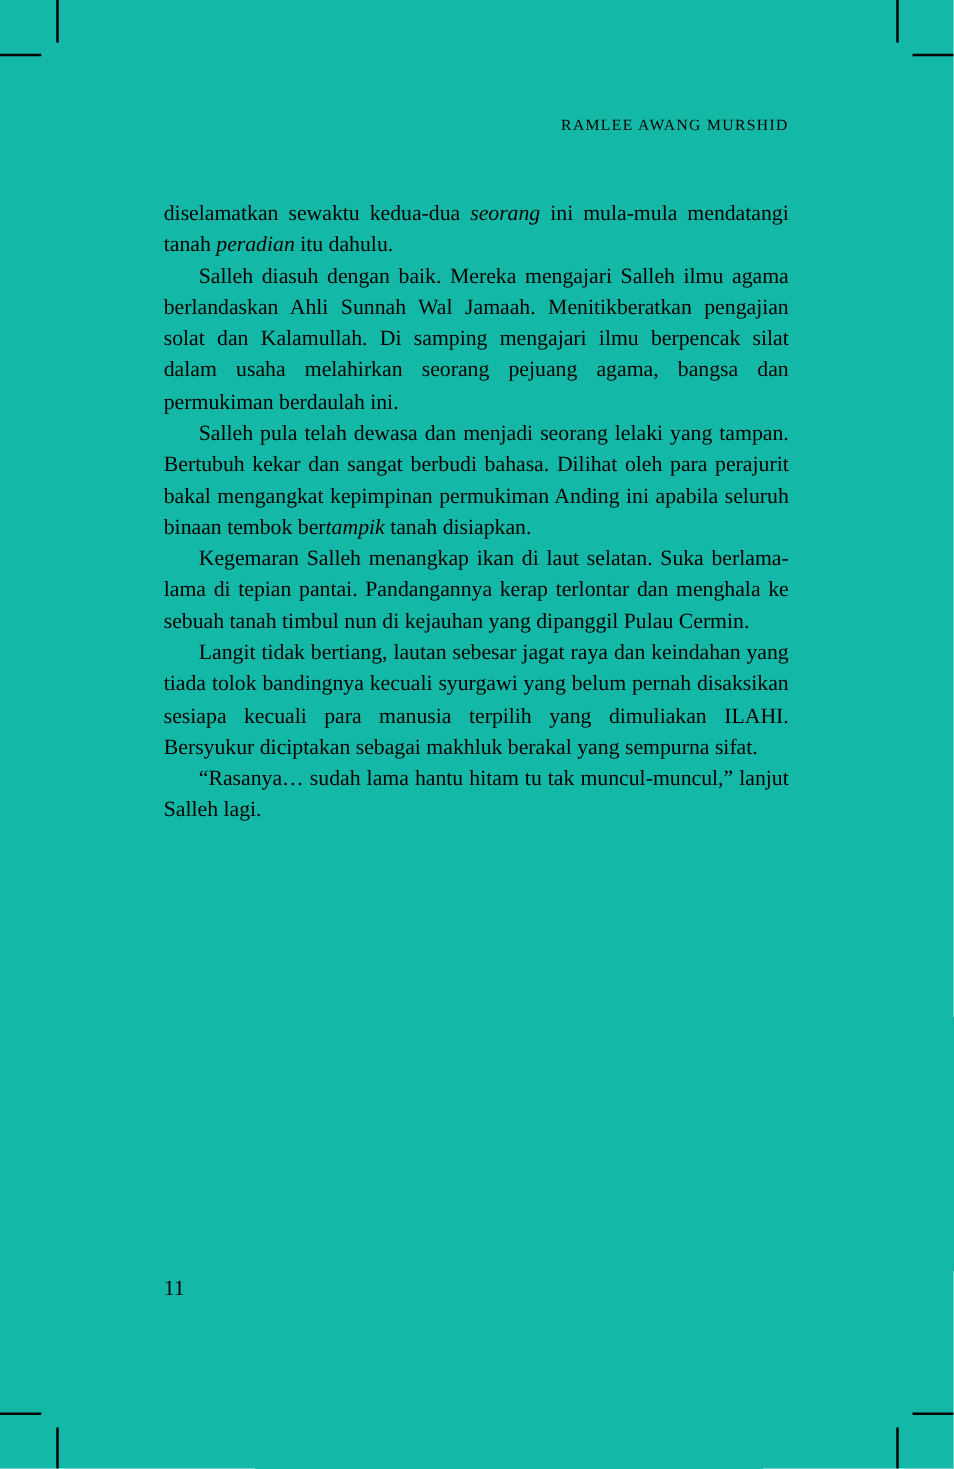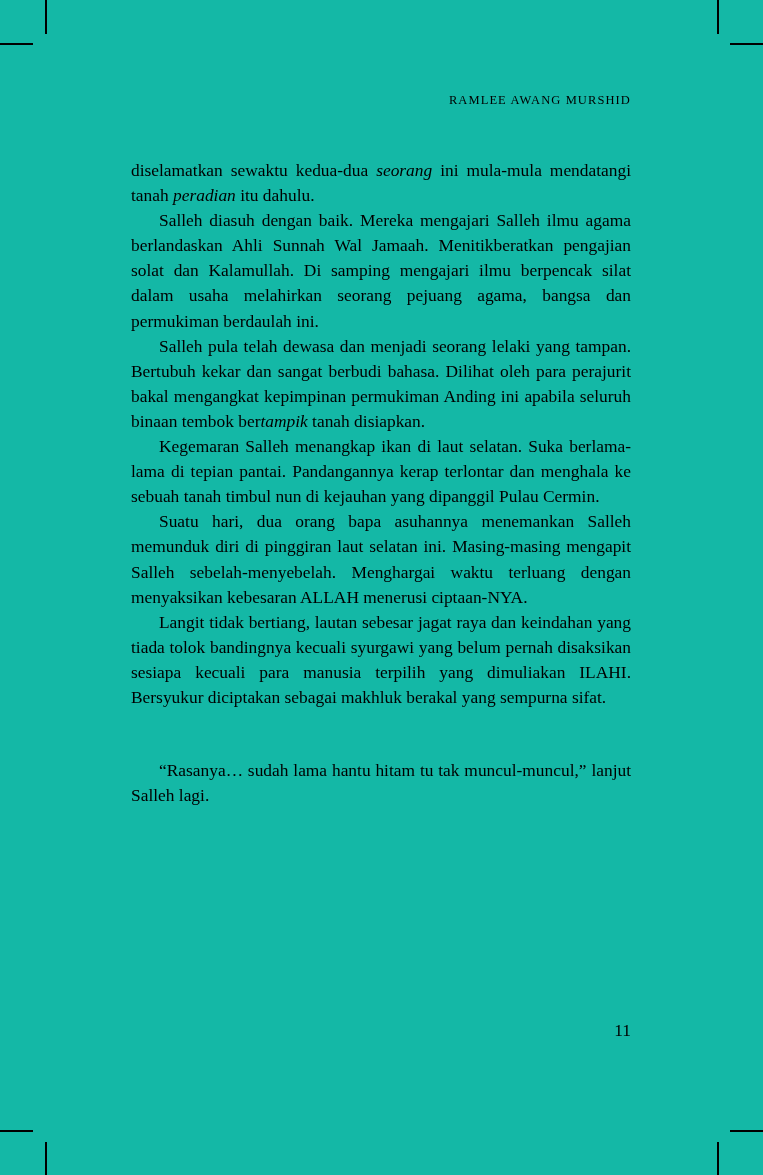--- a/index.html
+++ b/index.html
@@ -63,31 +63,29 @@
   }
   .textblock p {
     margin: 0;
     text-indent: 0;
   }
   .textblock p.indent {
     text-indent: 28px;
   }
   .textblock p:last-child {
     text-align-last: left;
-    margin-top: 48px;
   }
   .it { font-style: italic; }
 
   
   .folio {
     position: absolute;
     left: 131px;
     top: 1020px;
     width: 500px;
-    text-align: right;
     font-size: 17.4px;
   }
 </style>
 </head>
 <body>
 
 <div class="page">
 
   <div class="crop crop-v crop-tl-v"></div>
   <div class="crop crop-h crop-tl-h"></div>
@@ -98,20 +96,19 @@
   <div class="crop crop-v crop-br-v"></div>
   <div class="crop crop-h crop-br-h"></div>
 
   <div class="running-head">Ramlee Awang Murshid</div>
 
   <div class="textblock" id="textblock">
       <p><span>diselamatkan sewaktu kedua-dua </span><span class="it">seorang</span><span> ini mula-mula mendatangi tanah </span><span class="it">peradian</span><span> itu dahulu.</span></p>
       <p class="indent"><span>Salleh diasuh dengan baik. Mereka mengajari Salleh ilmu agama berlandaskan Ahli Sunnah Wal Jamaah. Menitikberatkan pengajian solat dan Kalamullah. Di samping mengajari ilmu berpencak silat dalam usaha melahirkan seorang pejuang agama, bangsa dan permukiman berdaulah ini.</span></p>
       <p class="indent"><span>Salleh pula telah dewasa dan menjadi seorang lelaki yang tampan. Bertubuh kekar dan sangat berbudi bahasa. Dilihat oleh para perajurit bakal mengangkat kepimpinan permukiman Anding ini apabila seluruh binaan tembok ber</span><span class="it">tampik</span><span> tanah disiapkan.</span></p>
       <p class="indent"><span>Kegemaran Salleh menangkap ikan di laut selatan. Suka berlama-lama di tepian pantai. Pandangannya kerap terlontar dan menghala ke sebuah tanah timbul nun di kejauhan yang dipanggil Pulau Cermin.</span></p>
-      <p class="indent"><span>Suatu hari, dua orang bapa asuhannya menemankan Salleh memunduk diri di pinggiran laut selatan ini. Masing-masing mengapit Salleh sebelah-menyebelah. Menghargai waktu terluang dengan menyaksikan kebesaran ALLAH menerusi ciptaan-NYA.</span></p>
       <p class="indent"><span>Langit tidak bertiang, lautan sebesar jagat raya dan keindahan yang tiada tolok bandingnya kecuali syurgawi yang belum pernah disaksikan sesiapa kecuali para manusia terpilih yang dimuliakan ILAHI. Bersyukur diciptakan sebagai makhluk berakal yang sempurna sifat.</span></p>
       <p class="indent"><span>“Rasanya… sudah lama hantu hitam tu tak muncul-muncul,” lanjut Salleh lagi.</span></p>
     </div>
 
   <div class="folio">11</div>
 
 </div>
 
 </body></html>

